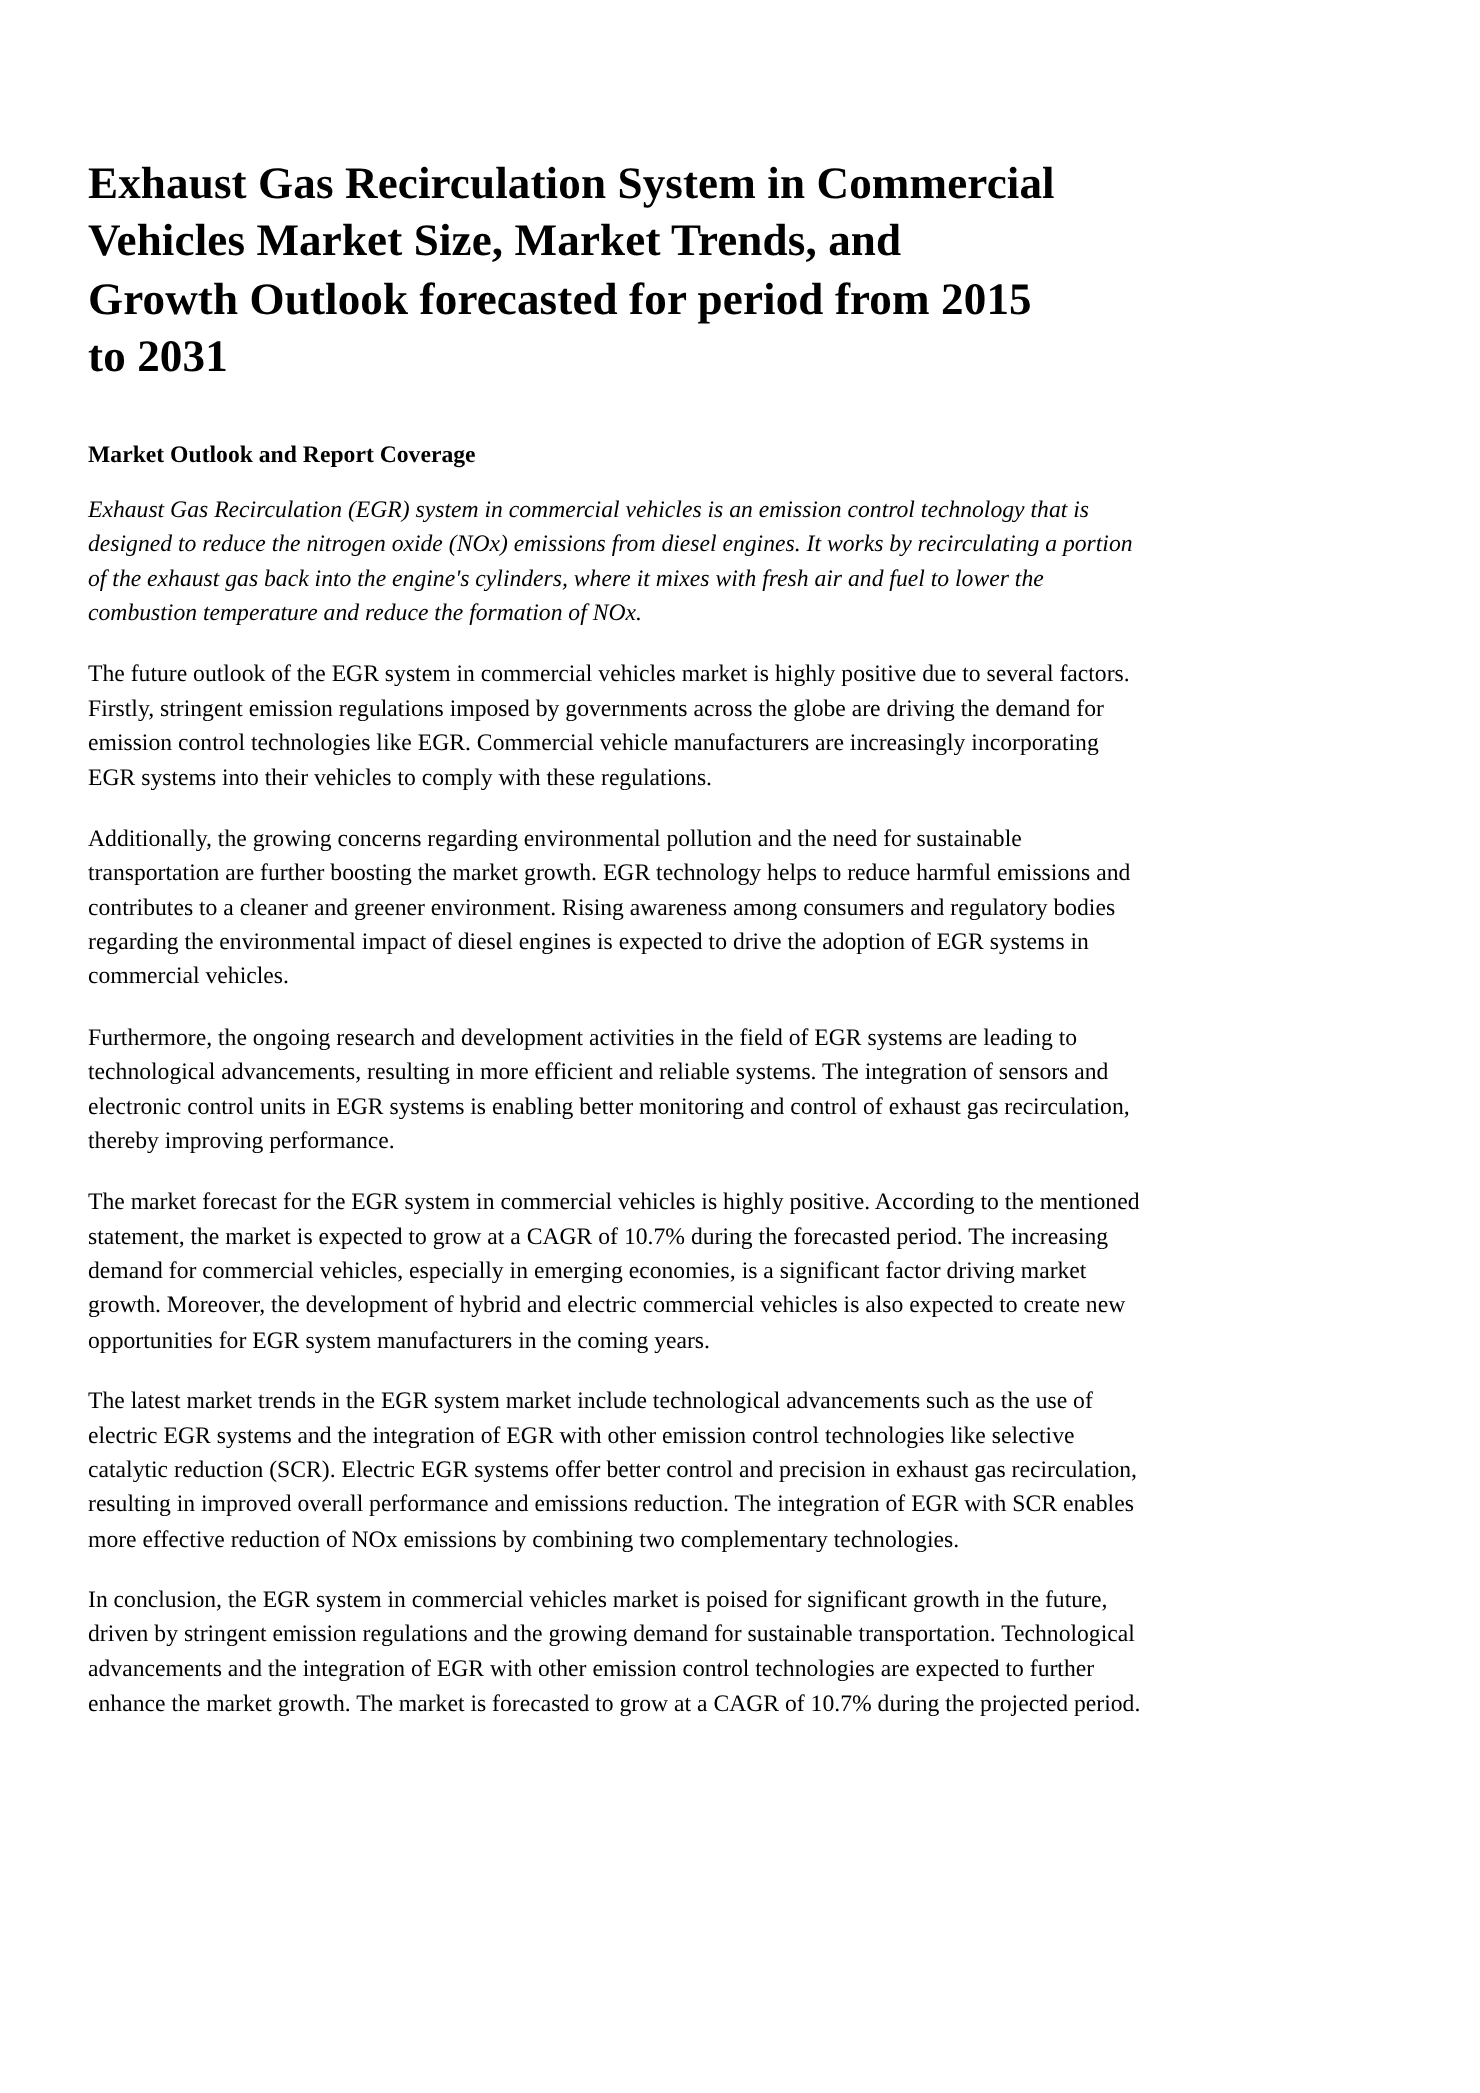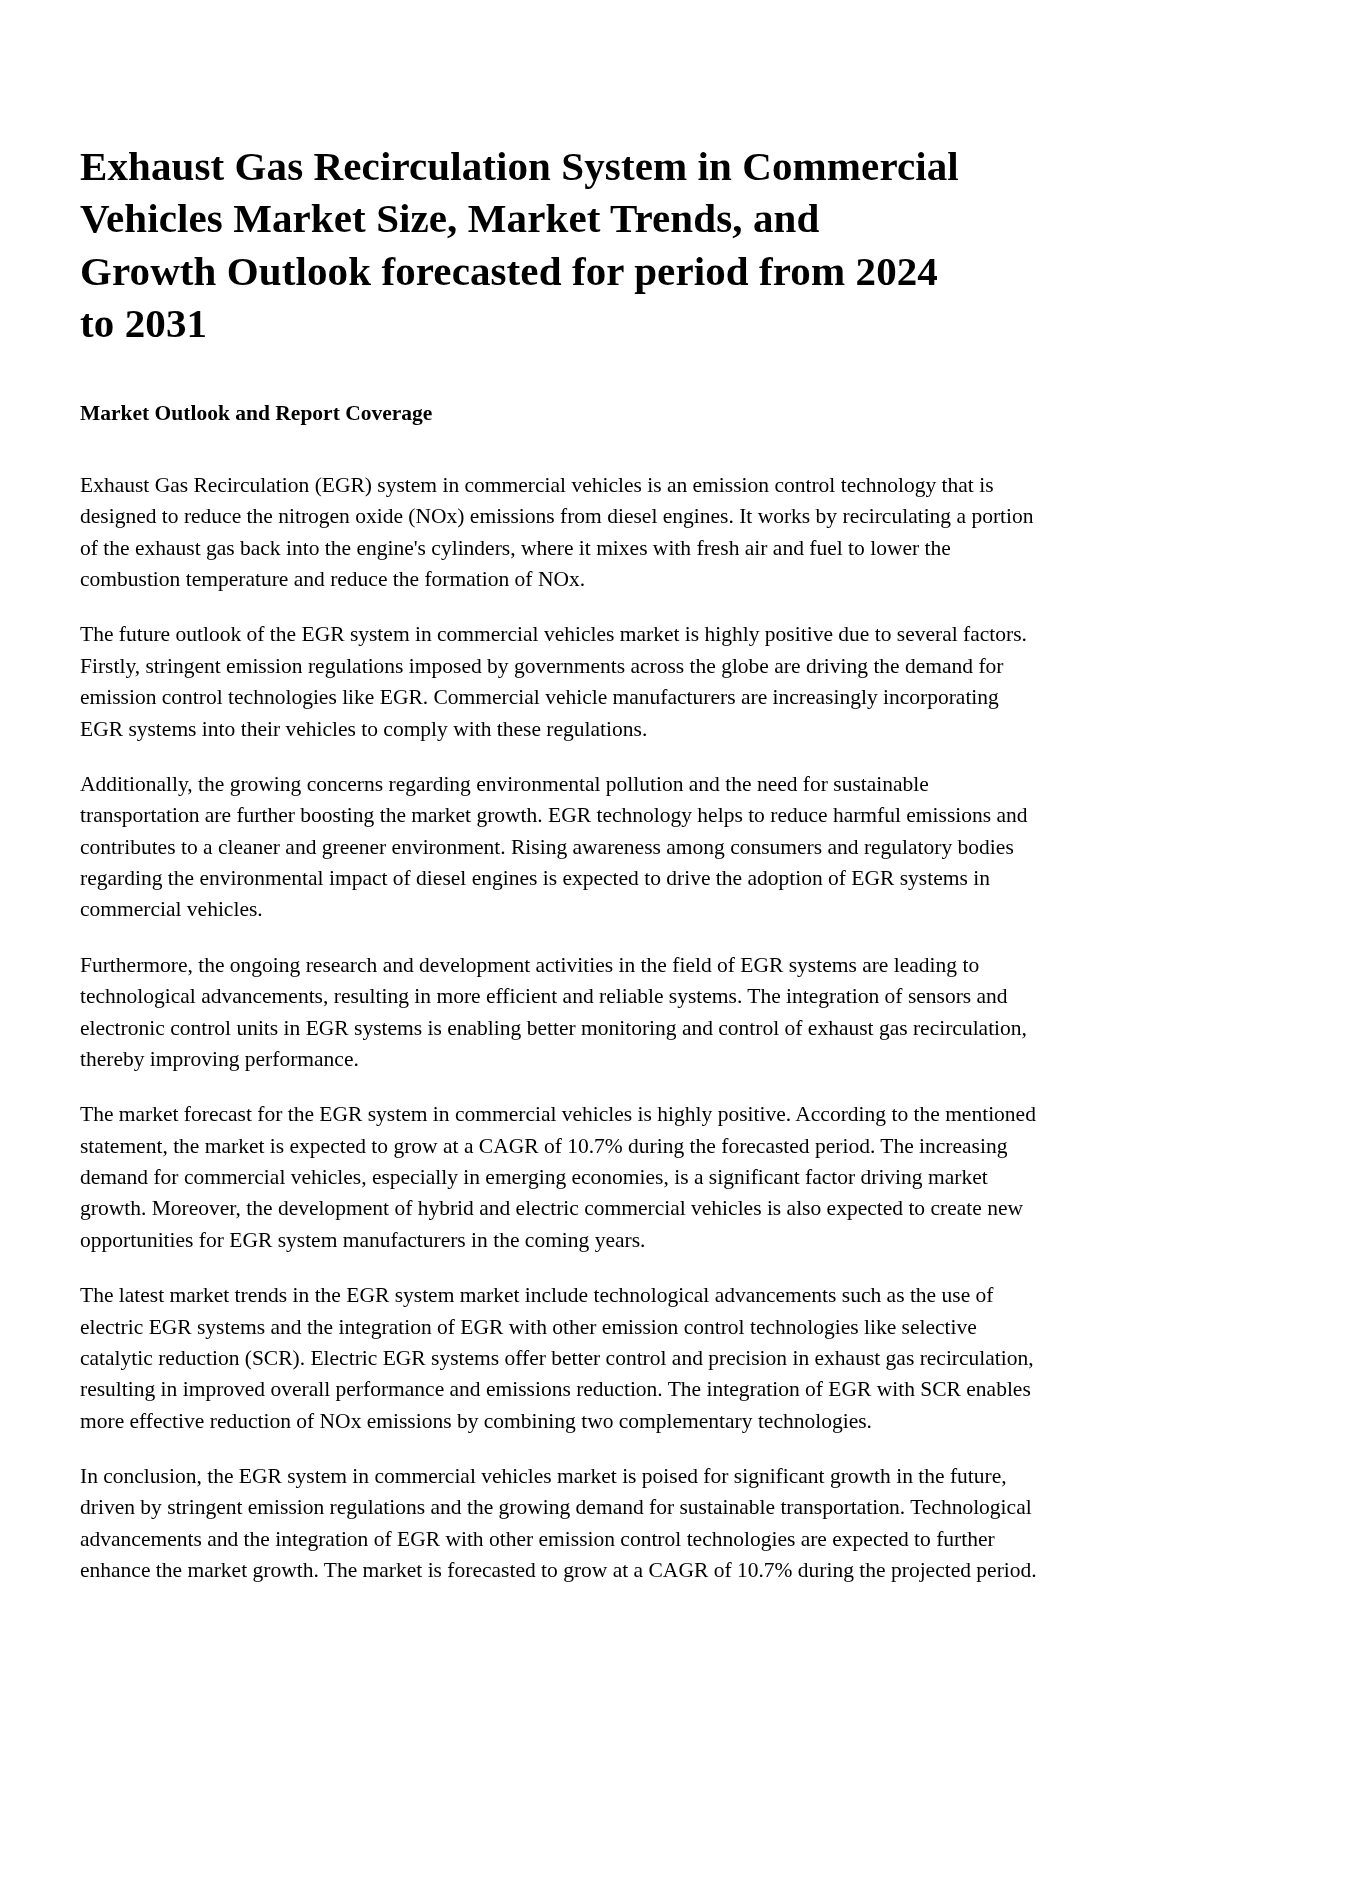--- a/index.html
+++ b/index.html
@@ -53,30 +53,31 @@
   .body-par {
     font-size: 21.5px;
     line-height: 1.46;
     margin: 24px 0 0 0;
     color: #000000;
     text-align: left;
     max-width: 958px;
   }
 
   .body-par.first {
-    margin-top: 42px;
+    margin-top: 20px;
+    font-style: italic;
   }
 </style>
 </head>
 <body>
 
 <div class="page">
   <div class="content">
 
-    <h1 class="doc-title">Exhaust Gas Recirculation System in Commercial Vehicles Market Size, Market Trends, and Growth Outlook forecasted for period from 2024 to 2031</h1>
+    <h1 class="doc-title">Exhaust Gas Recirculation System in Commercial Vehicles Market Size, Market Trends, and Growth Outlook forecasted for period from 2015 to 2031</h1>
 
     <h2 class="section-heading">Market Outlook and Report Coverage</h2>
 
     <p class="body-par first">Exhaust Gas Recirculation (EGR) system in commercial vehicles is an emission control technology that is designed to reduce the nitrogen oxide (NOx) emissions from diesel engines. It works by recirculating a portion of the exhaust gas back into the engine's cylinders, where it mixes with fresh air and fuel to lower the combustion temperature and reduce the formation of NOx.</p>
 
     <p class="body-par">The future outlook of the EGR system in commercial vehicles market is highly positive due to several factors. Firstly, stringent emission regulations imposed by governments across the globe are driving the demand for emission control technologies like EGR. Commercial vehicle manufacturers are increasingly incorporating EGR systems into their vehicles to comply with these regulations.</p>
 
     <p class="body-par">Additionally, the growing concerns regarding environmental pollution and the need for sustainable transportation are further boosting the market growth. EGR technology helps to reduce harmful emissions and contributes to a cleaner and greener environment. Rising awareness among consumers and regulatory bodies regarding the environmental impact of diesel engines is expected to drive the adoption of EGR systems in commercial vehicles.</p>
 
     <p class="body-par">Furthermore, the ongoing research and development activities in the field of EGR systems are leading to technological advancements, resulting in more efficient and reliable systems. The integration of sensors and electronic control units in EGR systems is enabling better monitoring and control of exhaust gas recirculation, thereby improving performance.</p>

